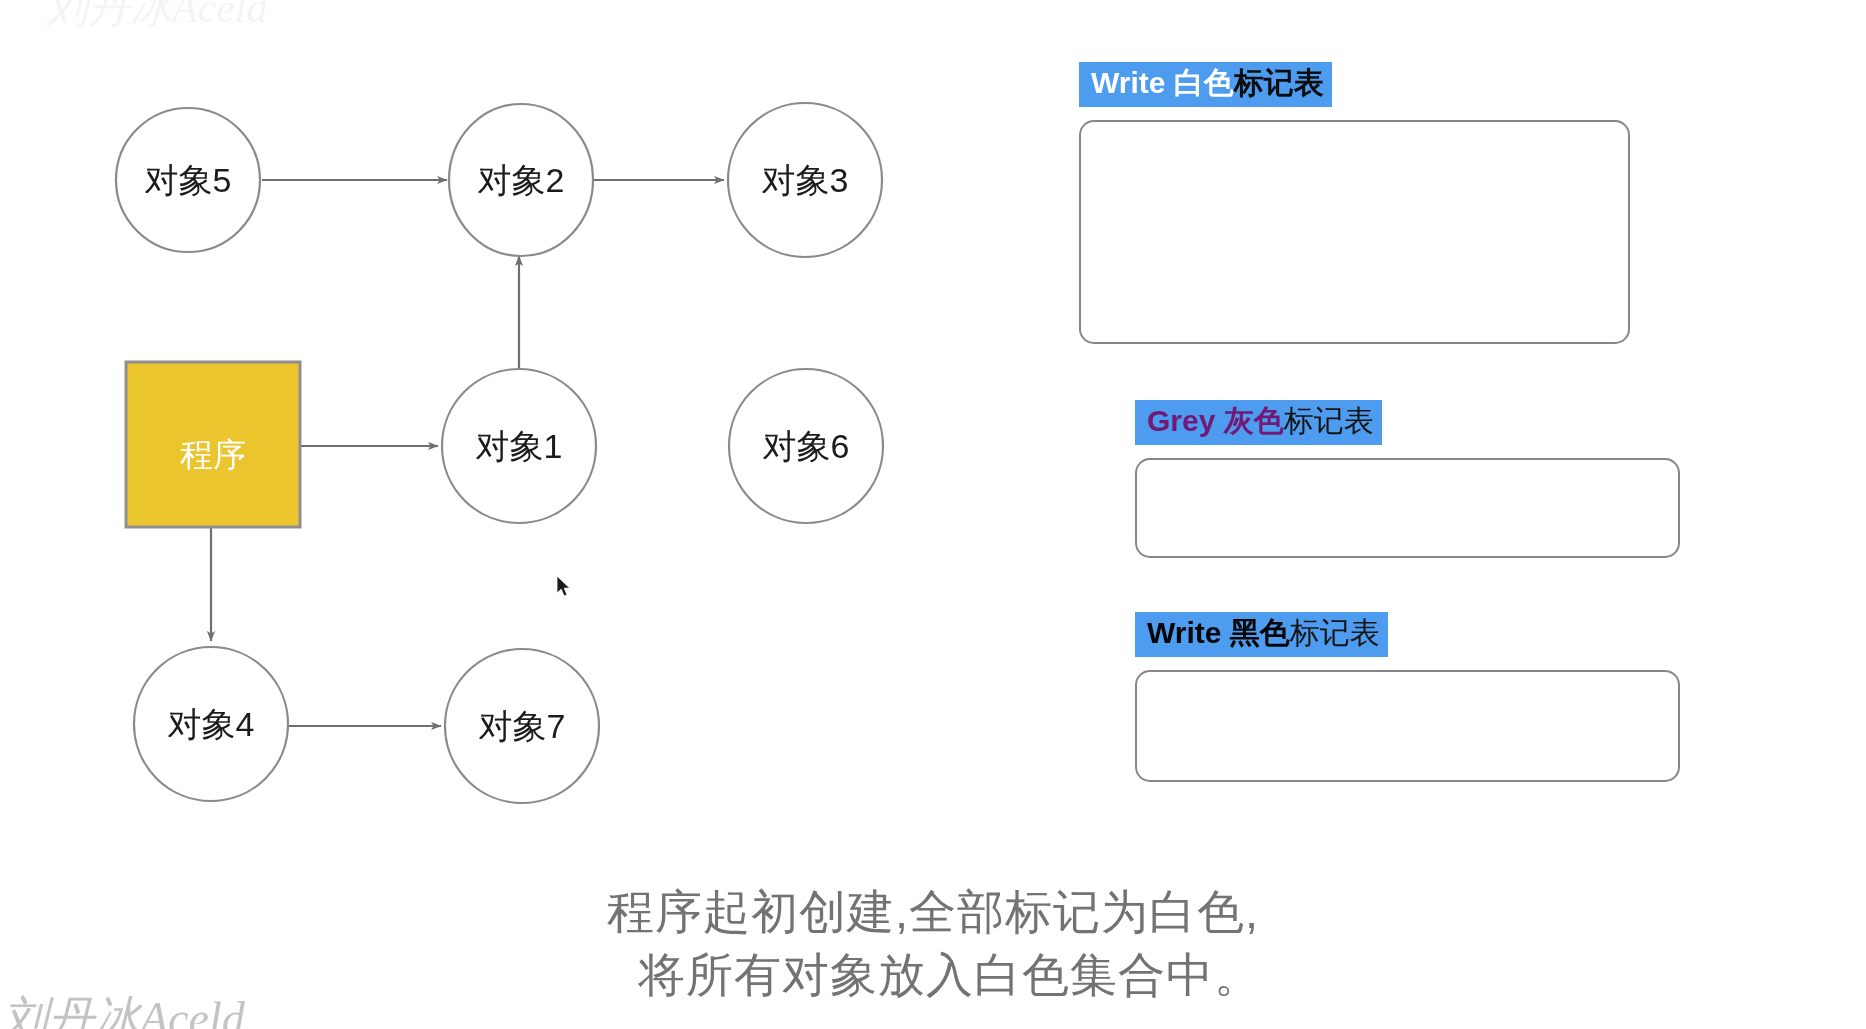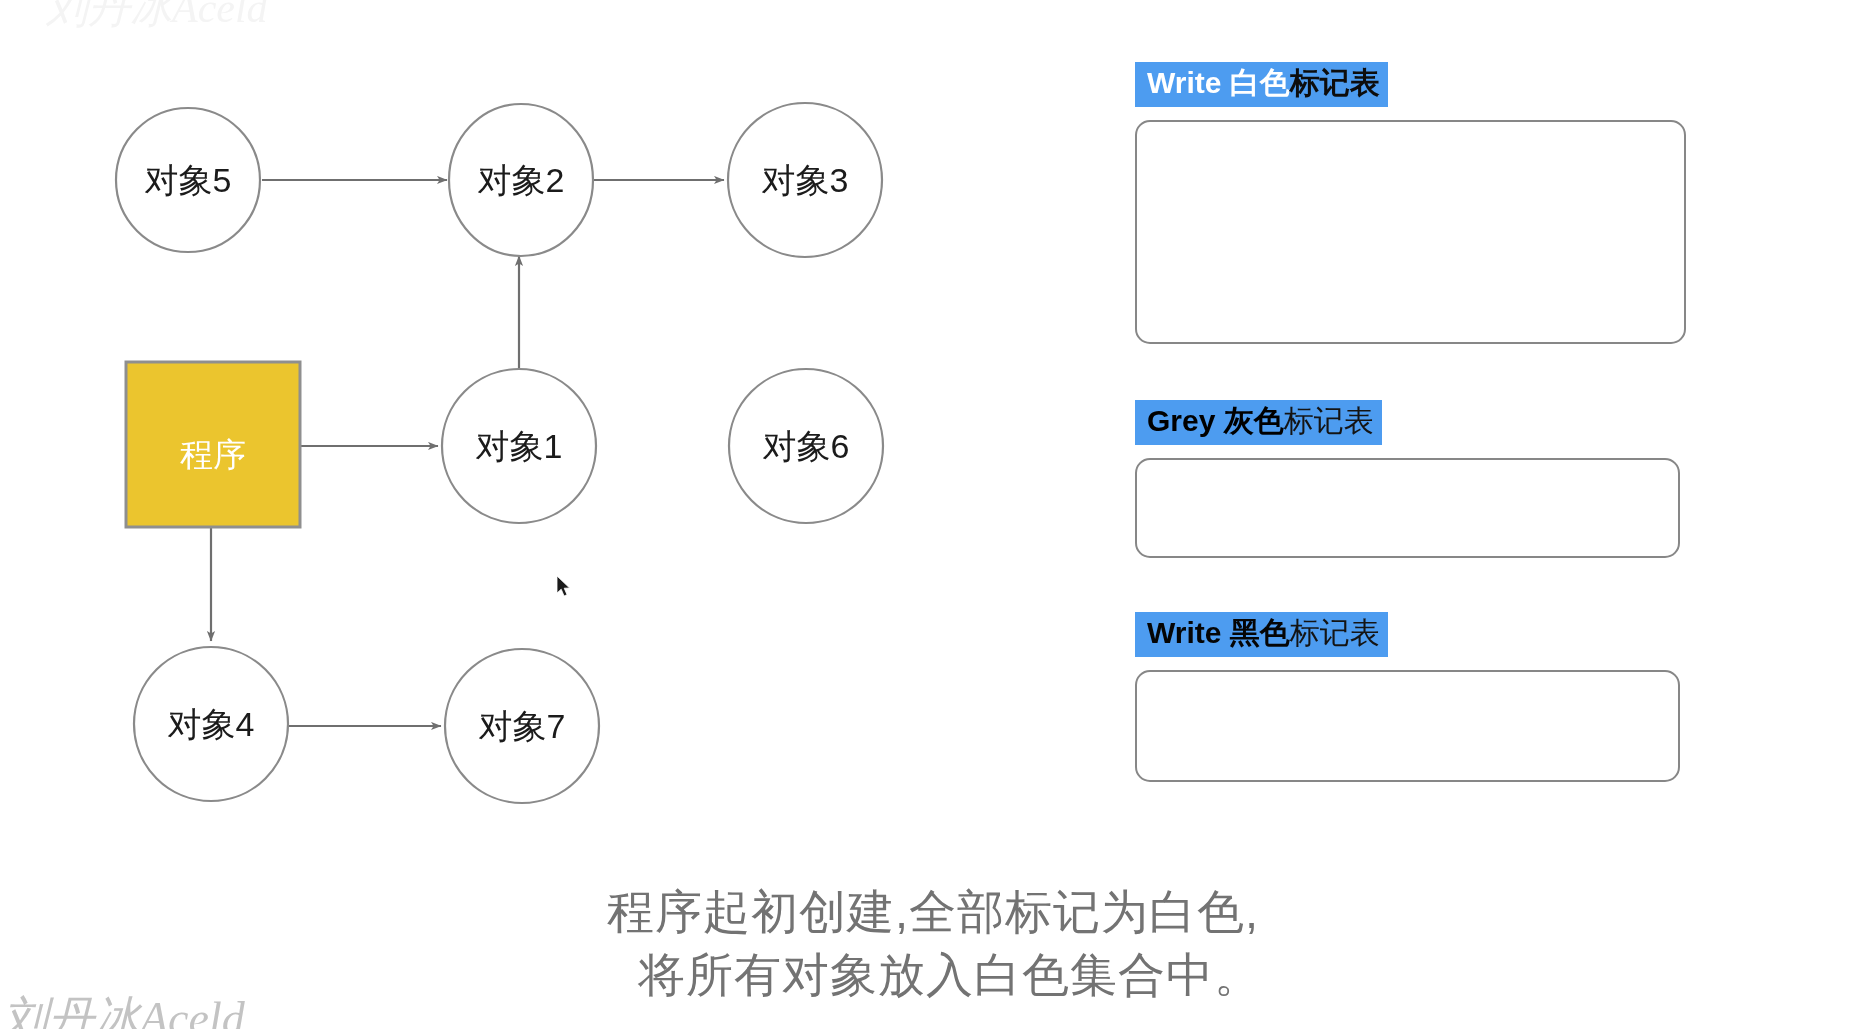--- a/index.html
+++ b/index.html
@@ -68,36 +68,36 @@
     left: 0;
     background: #4d9cf0;
     padding: 3px 8px 5px 12px;
     font-size: 30px;
     font-weight: bold;
     line-height: 1.22;
     white-space: nowrap;
     z-index: 3;
   }
   .mark-title .kw-white { color: #ffffff; }
-  .mark-title .kw-grey  { color: #000000; }
+  .mark-title .kw-grey  { color: #701a75; }
   .mark-title .kw-black { color: #050505; }
   .mark-title .tail-black { color: #0d0d0d; font-weight: bold; }
   .mark-title .tail-grey  { color: #141414; font-weight: normal; }
 
   .mark-box {
     position: absolute;
     background: #ffffff;
     border: 2px solid #878787;
     border-radius: 15px;
     box-sizing: border-box;
     z-index: 1;
   }
 
   
-  #mark-write { left: 1135px; top: 62px; width: 560px; height: 290px; }
+  #mark-write { left: 1079px; top: 62px; width: 560px; height: 290px; }
   #mark-write .mark-title { left: 0px; top: 0px; }
   #mark-write .mark-box { left: 0px; top: 58px; width: 551px; height: 224px; }
 
   
   #mark-grey { left: 1135px; top: 400px; width: 560px; height: 190px; }
   #mark-grey .mark-title { left: 0px; top: 0px; }
   #mark-grey .mark-box { left: 0px; top: 58px; width: 545px; height: 100px; }
 
   
   #mark-black { left: 1135px; top: 612px; width: 560px; height: 190px; }

